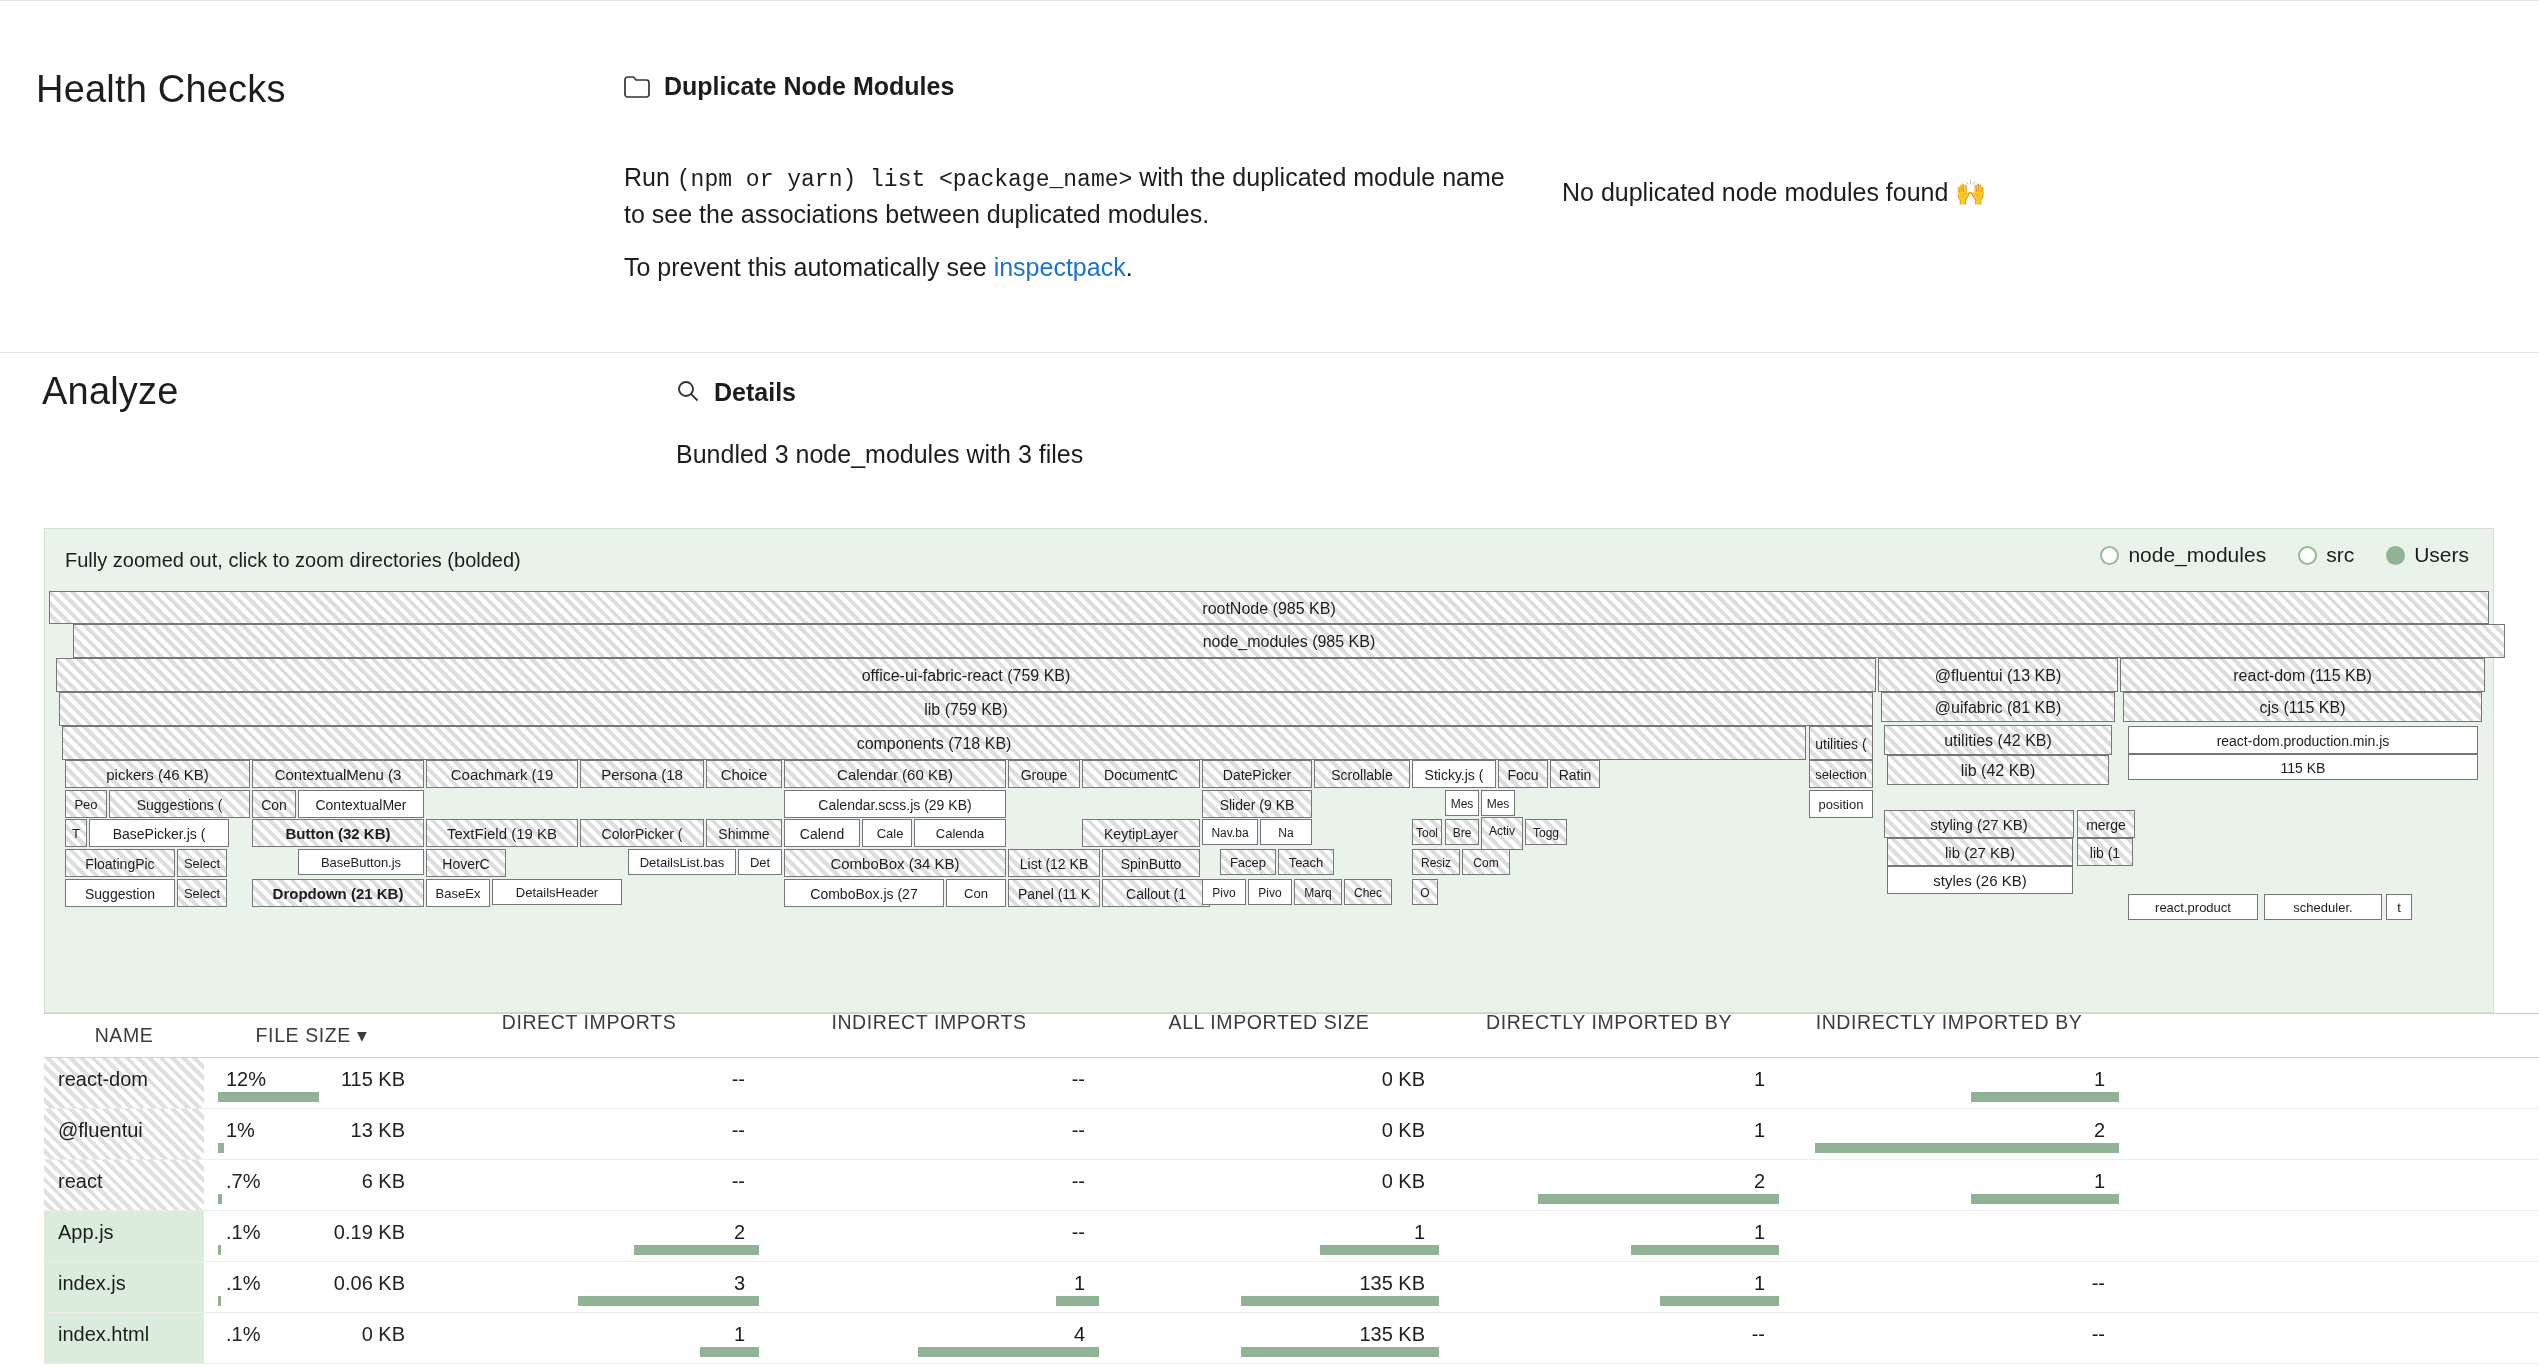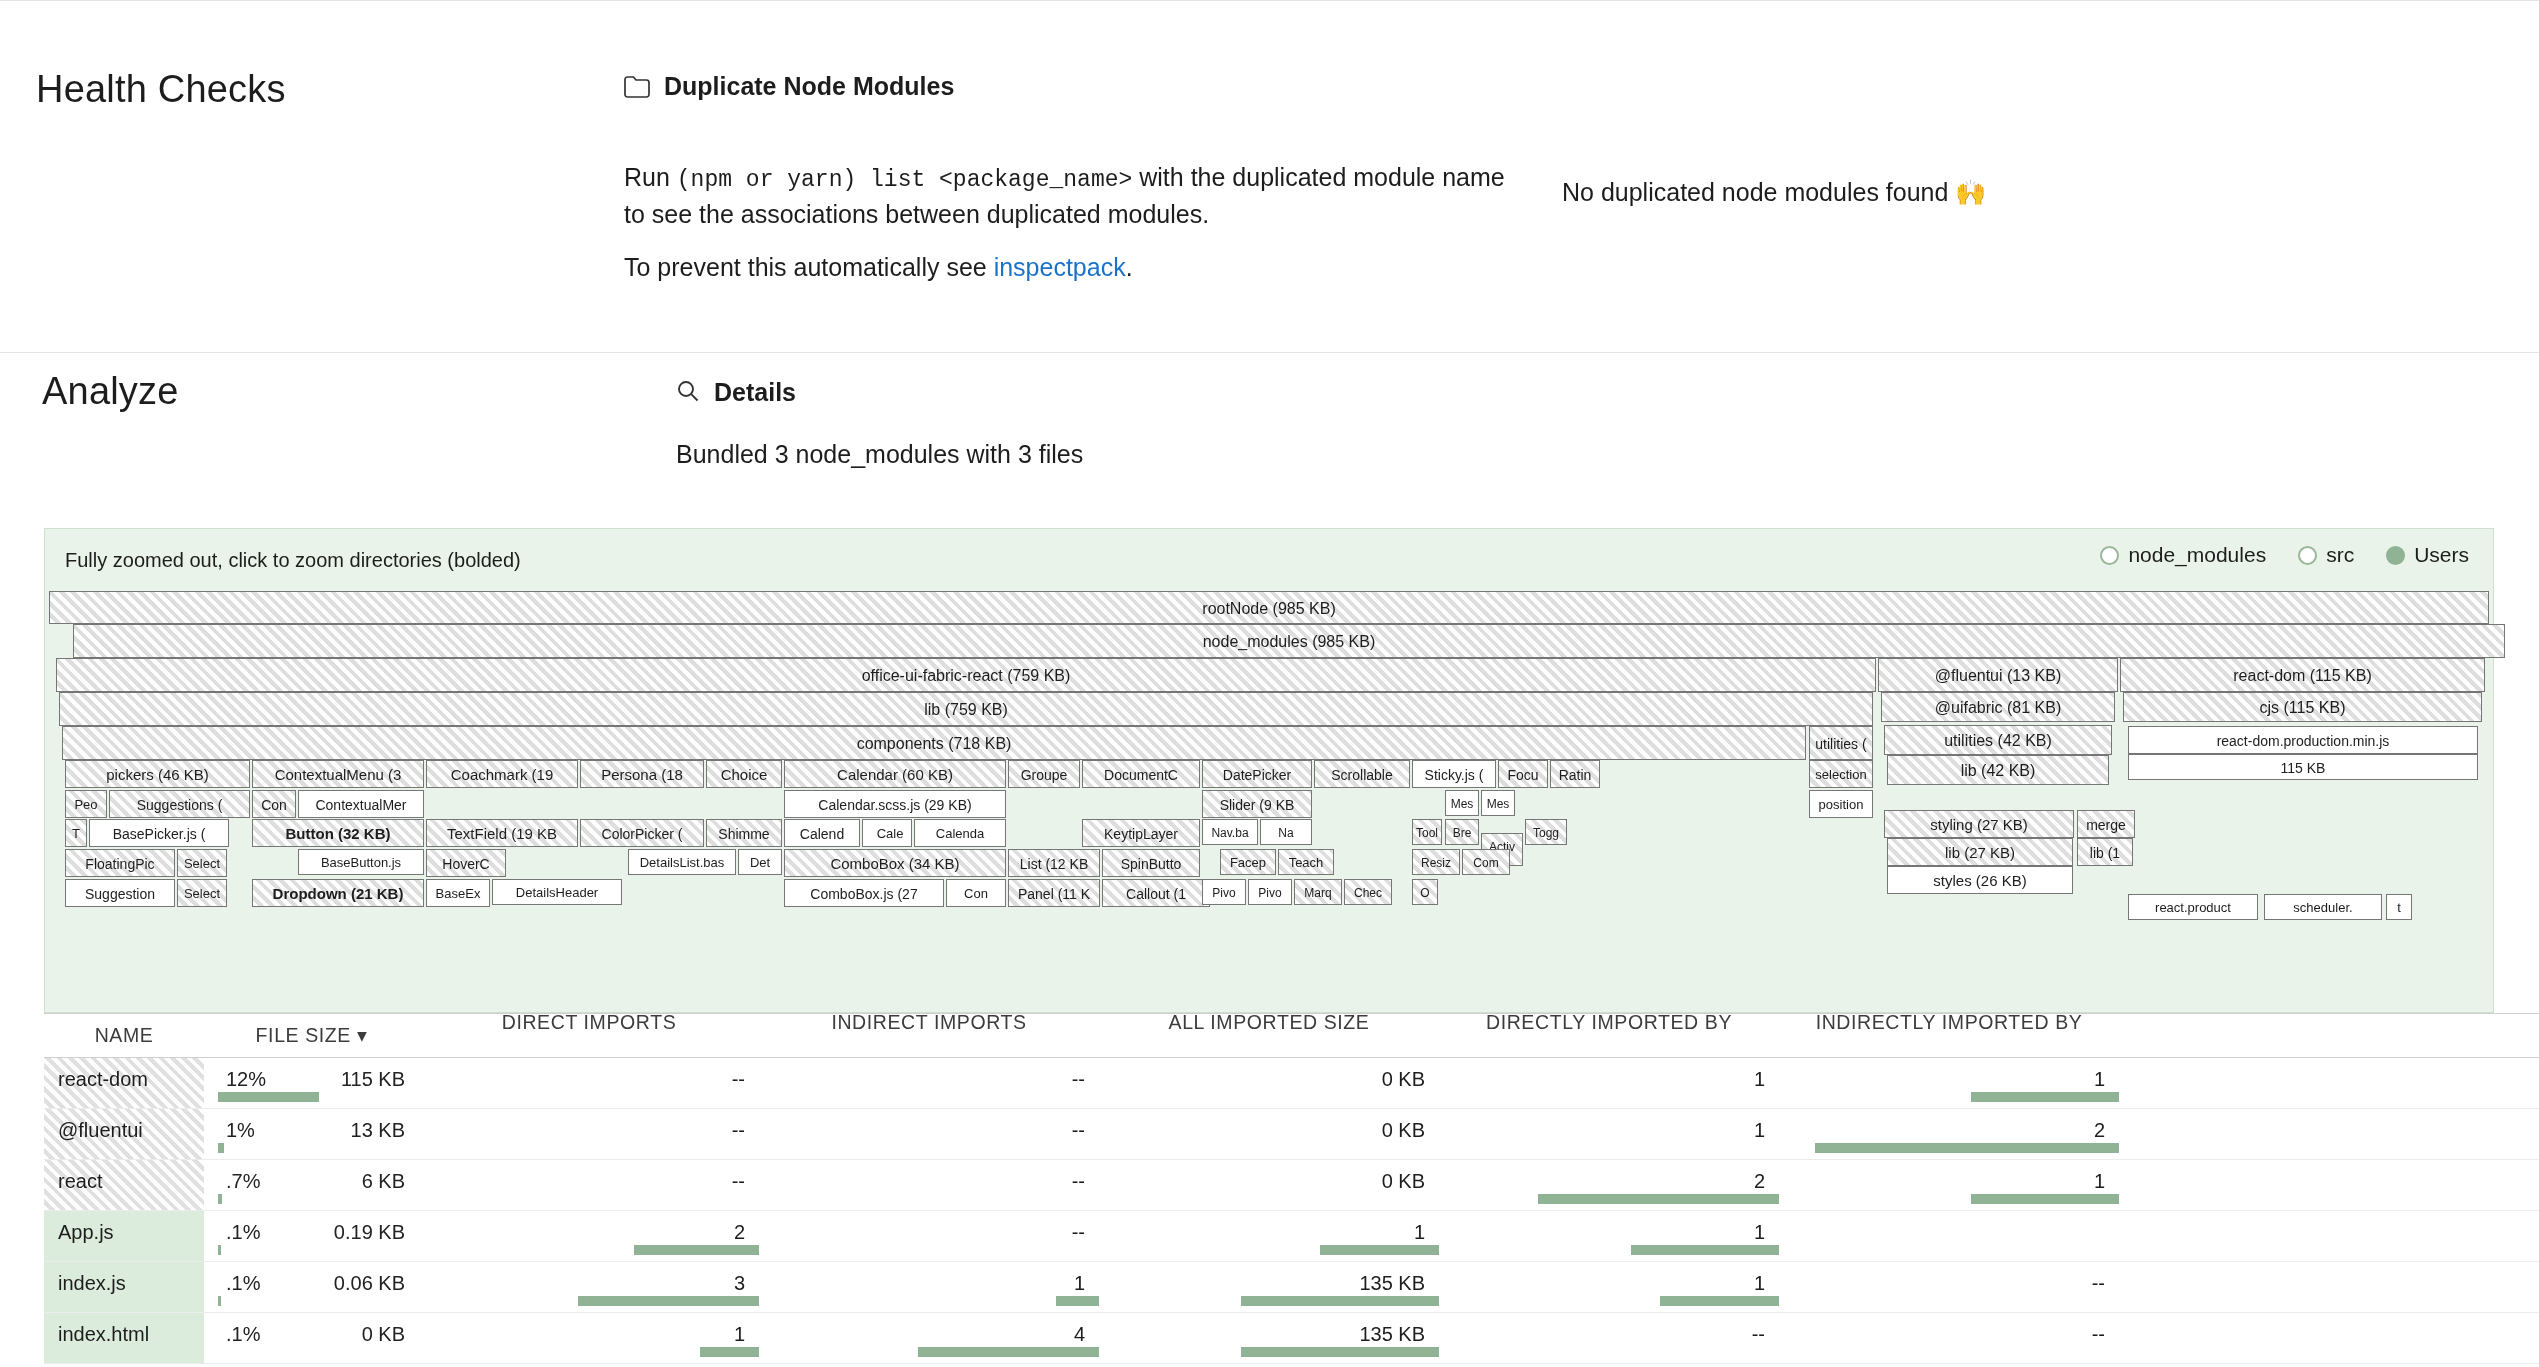--- a/index.html
+++ b/index.html
@@ -450,21 +450,21 @@
         </div>
         <div class="tmbox" style="left: 1215px; top: 290px; width: 52px; height: 26px; font-size: 12px; line-height: 26px;">
           <span style="line-height: 26px;">Na</span>
         </div>
         <div class="tmbox hatch" style="left: 1367px; top: 290px; width: 30px; height: 26px; font-size: 12px; line-height: 26px;">
           <span style="line-height: 26px;">Tool</span>
         </div>
         <div class="tmbox hatch" style="left: 1400px; top: 290px; width: 34px; height: 26px; font-size: 12px; line-height: 26px;">
           <span style="line-height: 26px;">Bre</span>
         </div>
-        <div class="tmbox hatch" style="left: 1436px; top: 304px; width: 42px; height: 33px; font-size: 12px; line-height: 26px;">
+        <div class="tmbox hatch" style="left: 1436px; top: 288px; width: 42px; height: 33px; font-size: 12px; line-height: 26px;">
           <span style="line-height: 26px;">Activ</span>
         </div>
         <div class="tmbox hatch" style="left: 1480px; top: 290px; width: 42px; height: 26px; font-size: 12px; line-height: 26px;">
           <span style="line-height: 26px;">Togg</span>
         </div>
         <div class="tmbox hatch" style="left: 20px; top: 320px; width: 110px; height: 28px; font-size: 14px; line-height: 28px;">
           <span style="line-height: 28px;">FloatingPic</span>
         </div>
         <div class="tmbox hatch" style="left: 132px; top: 320px; width: 50px; height: 28px; font-size: 13px; line-height: 28px;">
           <span style="line-height: 28px;">Select</span>

